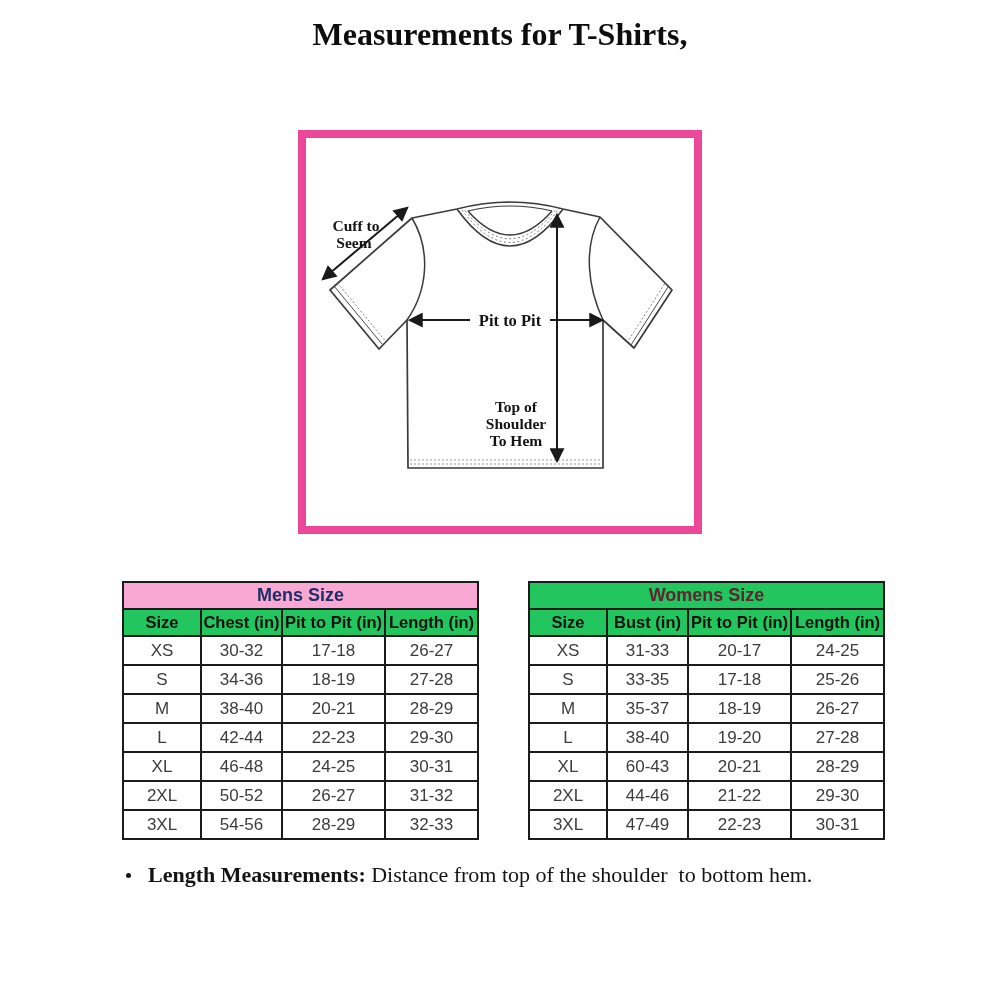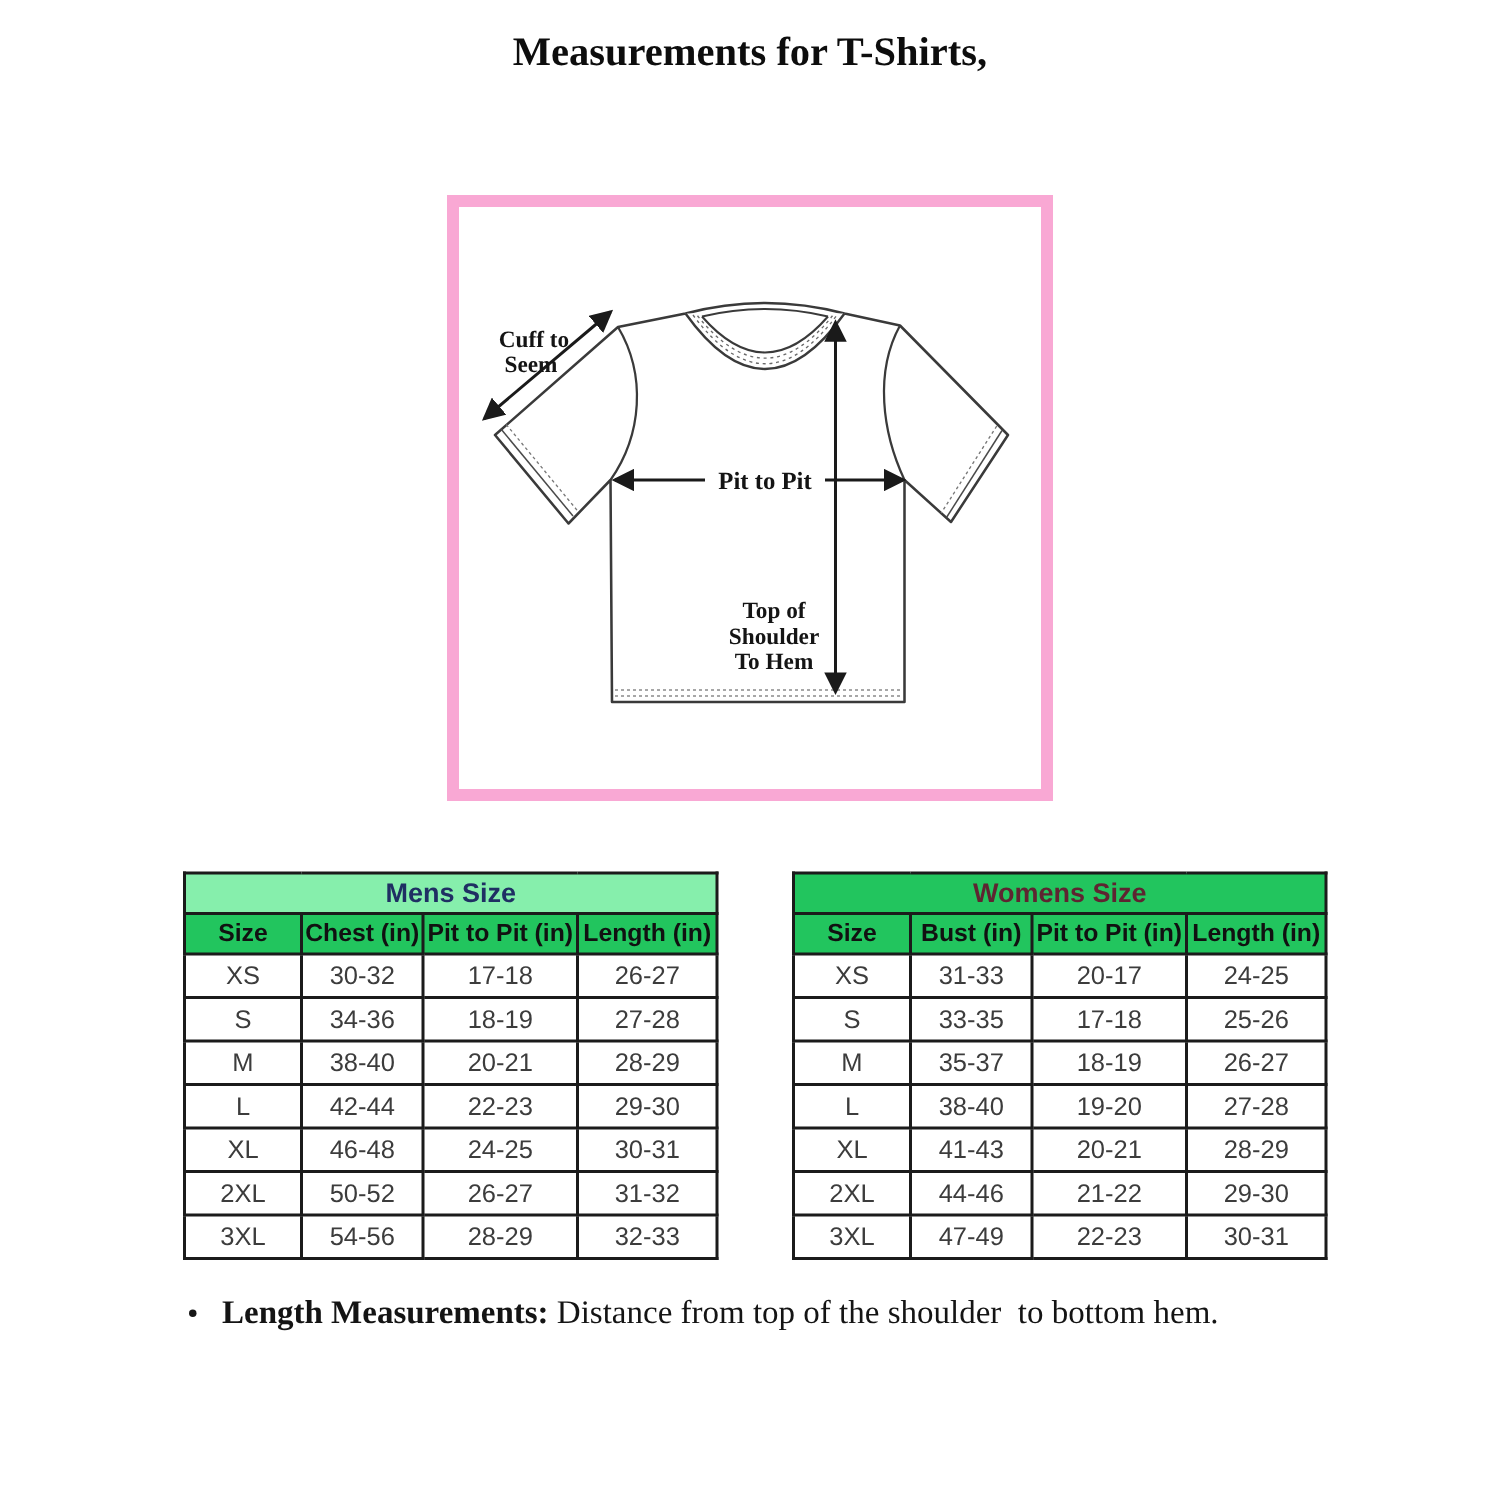--- a/index.html
+++ b/index.html
@@ -1,25 +1,25 @@
 <!DOCTYPE html>
 <html><head>
 <meta charset="utf-8">
 <style>
   html,body{margin:0;padding:0;background:#fff;}
   #canvas{position:relative;width:1000px;height:1000px;background:#ffffff;
           font-family:"Liberation Serif",serif;color:#101010;overflow:hidden;}
 
   
   .title{position:absolute;top:19px;left:0;width:1000px;text-align:center;
-         font-weight:bold;font-size:27px;line-height:31px;color:#0d0d0d;}
+         font-weight:bold;font-size:32px;line-height:31px;color:#0d0d0d;}
 
   
   .diagram-box{position:absolute;left:298px;top:130px;width:404px;height:404px;
-               border:8px solid #f9a8d4;box-sizing:border-box;background:#fff;}
+               border:8px solid #ec4899;box-sizing:border-box;background:#fff;}
   .diagram-box svg{display:block;}
 
   
   .size-table-wrap{position:absolute;top:581px;}
   .size-table-wrap.mens{left:122px;}
   .size-table-wrap.womens{left:528px;}
   table.size-table{border-collapse:collapse;table-layout:fixed;width:355px;
                    font-family:"Liberation Sans",sans-serif;}
   table.size-table td{border:2px solid #1b1b1b;text-align:center;padding:0;}
   table.size-table td.ttl{height:25px;font-weight:bold;font-size:18px;}
@@ -86,21 +86,21 @@
   <div class="size-table-wrap mens">
     <table class="size-table">
         <colgroup>
           <col style="width:78px">
           <col style="width:81px">
           <col style="width:103px">
           <col style="width:93px">
         </colgroup>
         <tbody>
           <tr>
-            <td class="ttl" colspan="4" style="background:#86efac;color:#1f2f63">Mens Size</td>
+            <td class="ttl" colspan="4" style="background:#f9a8d4;color:#1f2f63">Mens Size</td>
           </tr>
           <tr>
             <td class="hdr">Size</td>
             <td class="hdr">Chest (in)</td>
             <td class="hdr">Pit to Pit (in)</td>
             <td class="hdr">Length (in)</td>
           </tr>
           <tr>
             <td class="cell">XS</td>
             <td class="cell">30-32</td>
@@ -184,21 +184,21 @@
             <td class="cell">26-27</td>
           </tr>
           <tr>
             <td class="cell">L</td>
             <td class="cell">38-40</td>
             <td class="cell">19-20</td>
             <td class="cell">27-28</td>
           </tr>
           <tr>
             <td class="cell">XL</td>
-            <td class="cell">41-43</td>
+            <td class="cell">60-43</td>
             <td class="cell">20-21</td>
             <td class="cell">28-29</td>
           </tr>
           <tr>
             <td class="cell">2XL</td>
             <td class="cell">44-46</td>
             <td class="cell">21-22</td>
             <td class="cell">29-30</td>
           </tr>
           <tr>

